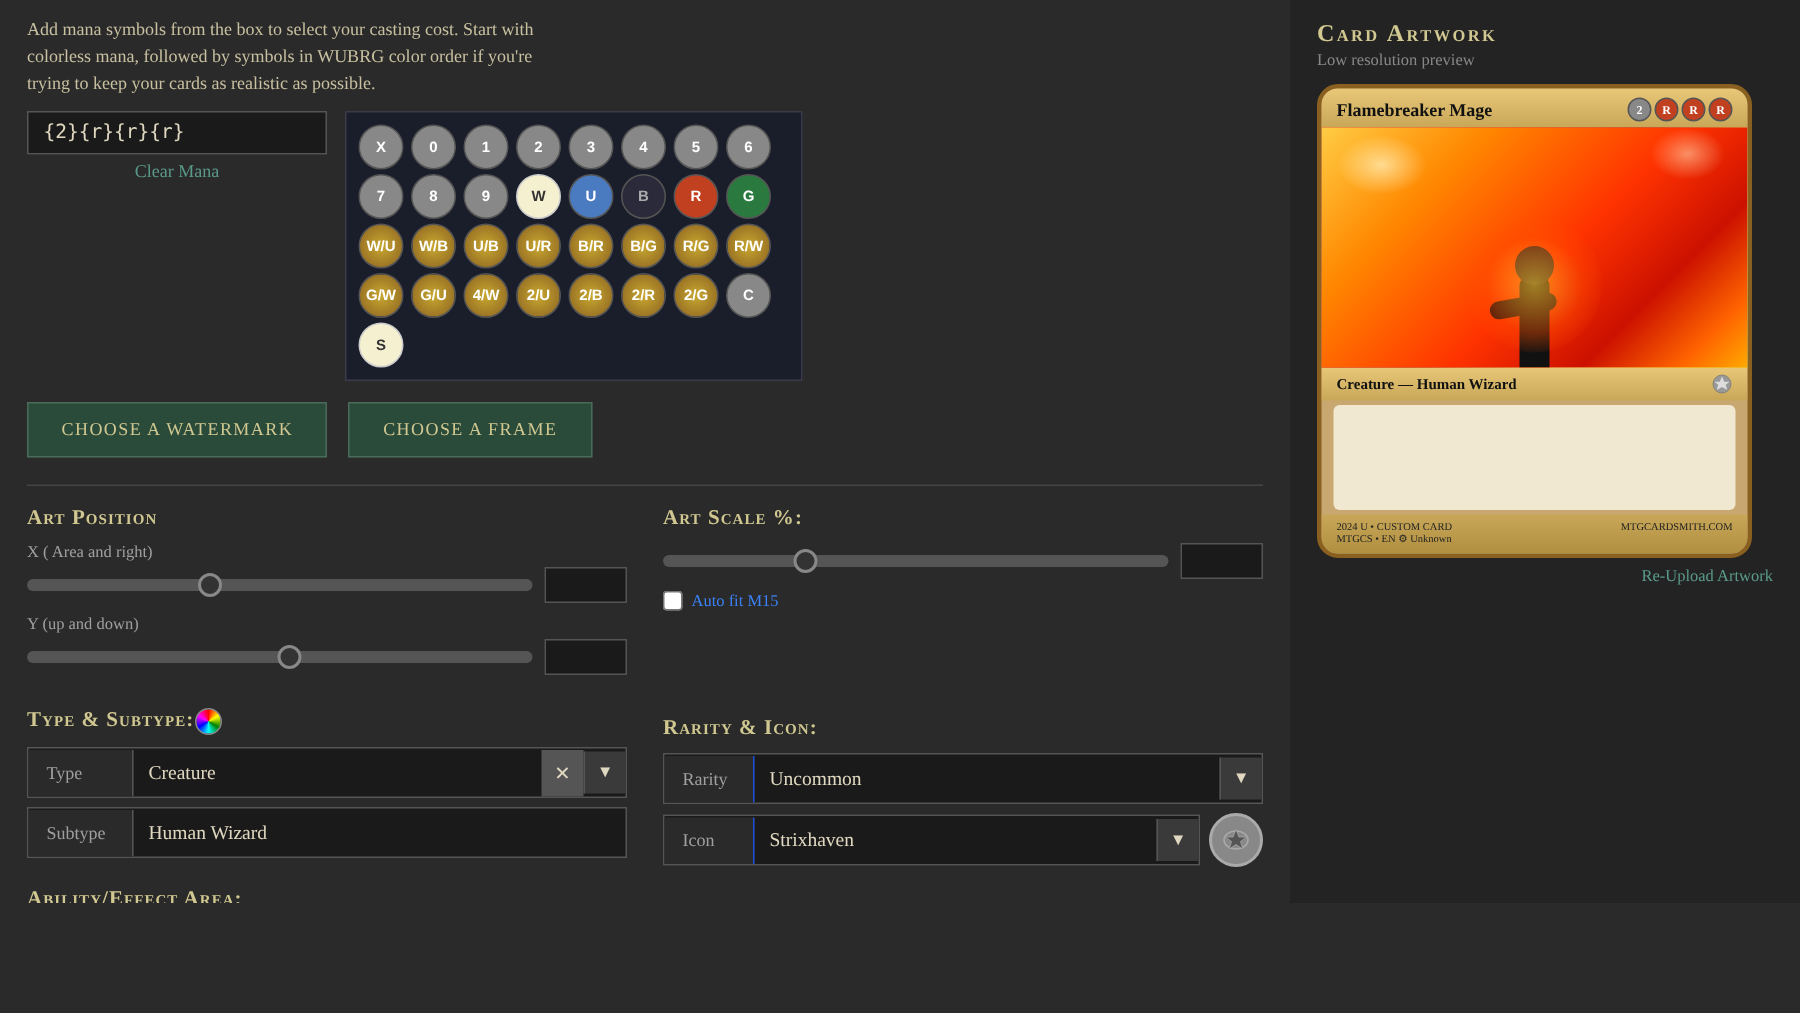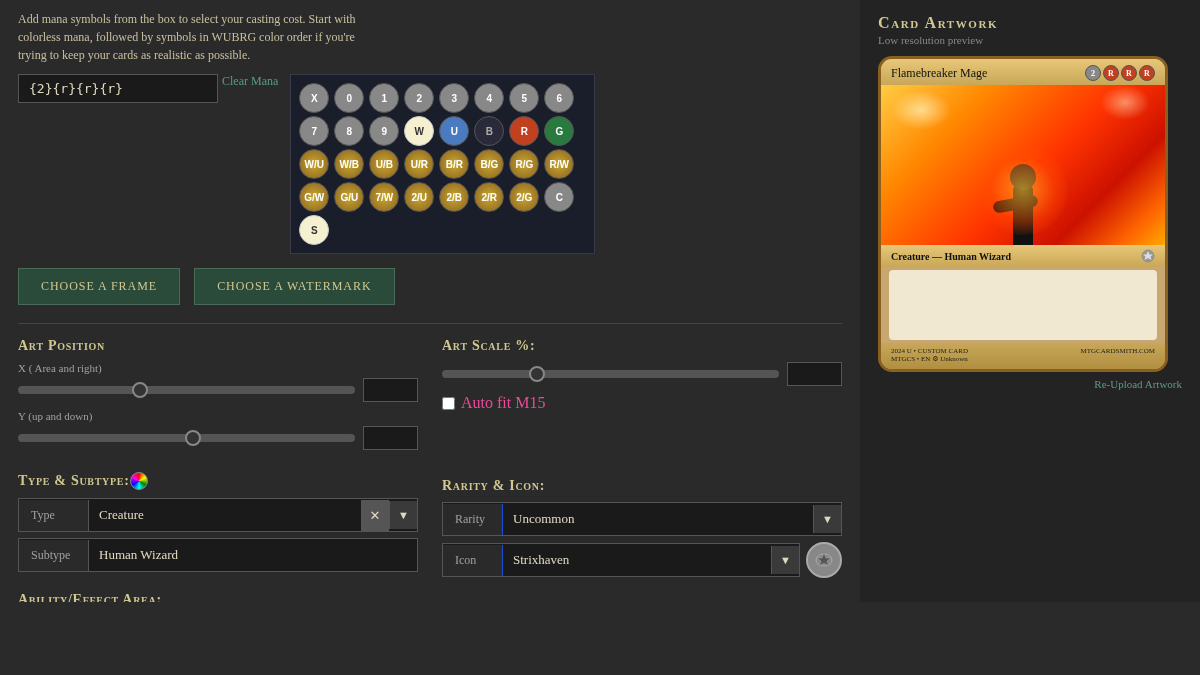--- a/index.html
+++ b/index.html
@@ -39,22 +39,23 @@
     }
     
     .mana-section {
       display: flex;
       gap: 12px;
       margin-bottom: 14px;
       align-items: flex-start;
     }
     .mana-input-area {
       display: flex;
-      flex-direction: row;
+      flex-direction: column;
       gap: 4px;
+      align-items: center;
     }
     .mana-input {
       background: #1a1a1a;
       border: 1px solid #555;
       color: #e0d8c0;
       padding: 6px 10px;
       font-size: 13px;
       width: 200px;
       font-family: monospace;
     }
@@ -179,22 +180,22 @@
     .checkbox-row {
       display: flex;
       align-items: center;
       gap: 6px;
       margin-top: 4px;
     }
     .checkbox-row input[type=checkbox] {
       cursor: pointer;
     }
     .checkbox-row label {
-      font-size: 16px;
-      color: #ec4899;
+      font-size: 11px;
+      color: #3b82f6;
     }
     
     .type-row {
       display: flex;
       gap: 24px;
       margin-bottom: 14px;
       align-items: flex-end;
     }
     .type-section {
       flex: 1;
@@ -344,21 +345,21 @@
     .card-header {
       display: flex;
       justify-content: space-between;
       align-items: center;
       padding: 6px 10px 4px 10px;
       background: linear-gradient(180deg, #e8c878 0%, #c8a858 100%);
     }
     .card-name {
       font-family: Georgia, serif;
       font-size: 12px;
-      font-weight: normal;
+      font-weight: bold;
       color: #111;
     }
     .card-mana-cost {
       display: flex;
       gap: 2px;
     }
     .card-mana-pip {
       width: 16px;
       height: 16px;
       border-radius: 50%;
@@ -457,33 +458,33 @@
           <div class="mana-symbol multi">W/U</div>
           <div class="mana-symbol multi">W/B</div>
           <div class="mana-symbol multi">U/B</div>
           <div class="mana-symbol multi">U/R</div>
           <div class="mana-symbol multi">B/R</div>
           <div class="mana-symbol multi">B/G</div>
           <div class="mana-symbol multi">R/G</div>
           <div class="mana-symbol multi">R/W</div>
           <div class="mana-symbol multi">G/W</div>
           <div class="mana-symbol multi">G/U</div>
-          <div class="mana-symbol multi">7/W</div>
+          <div class="mana-symbol multi">4/W</div>
           <div class="mana-symbol multi">2/U</div>
           <div class="mana-symbol multi">2/B</div>
           <div class="mana-symbol multi">2/R</div>
           <div class="mana-symbol multi">2/G</div>
           <div class="mana-symbol colorless">C</div>
           <div class="mana-symbol white">S</div>
         </div>
     </div>
 
     <div class="buttons-row">
+      <button class="dark-btn">Choose a Watermark</button>
       <button class="dark-btn">Choose a Frame</button>
-      <button class="dark-btn">Choose a Watermark</button>
     </div>
 
     <hr class="section-divider">
 
     <div class="controls-row">
 
       <div class="control-section">
         <div class="section-label">Art Position</div>
         <div class="sub-label">X ( Area and right)</div>
         <div class="slider-row">

